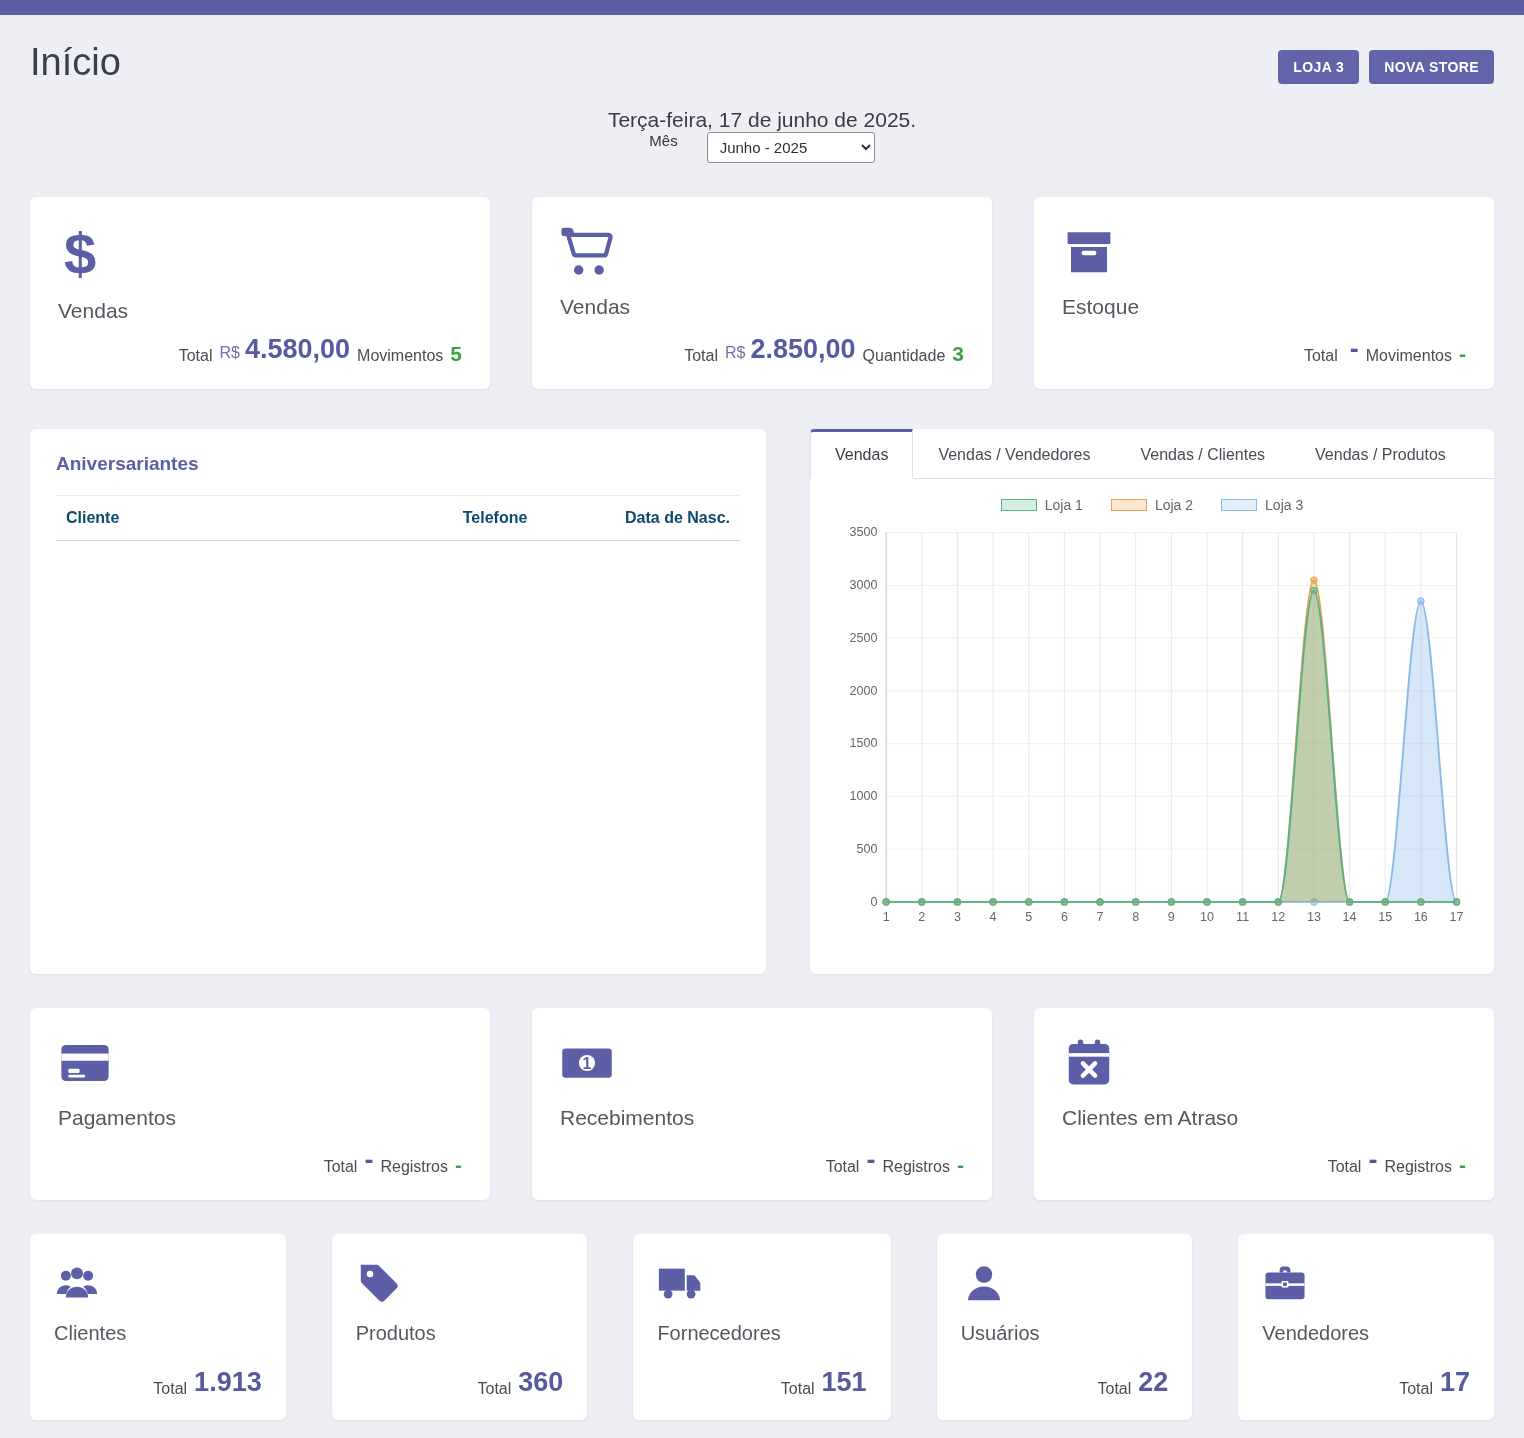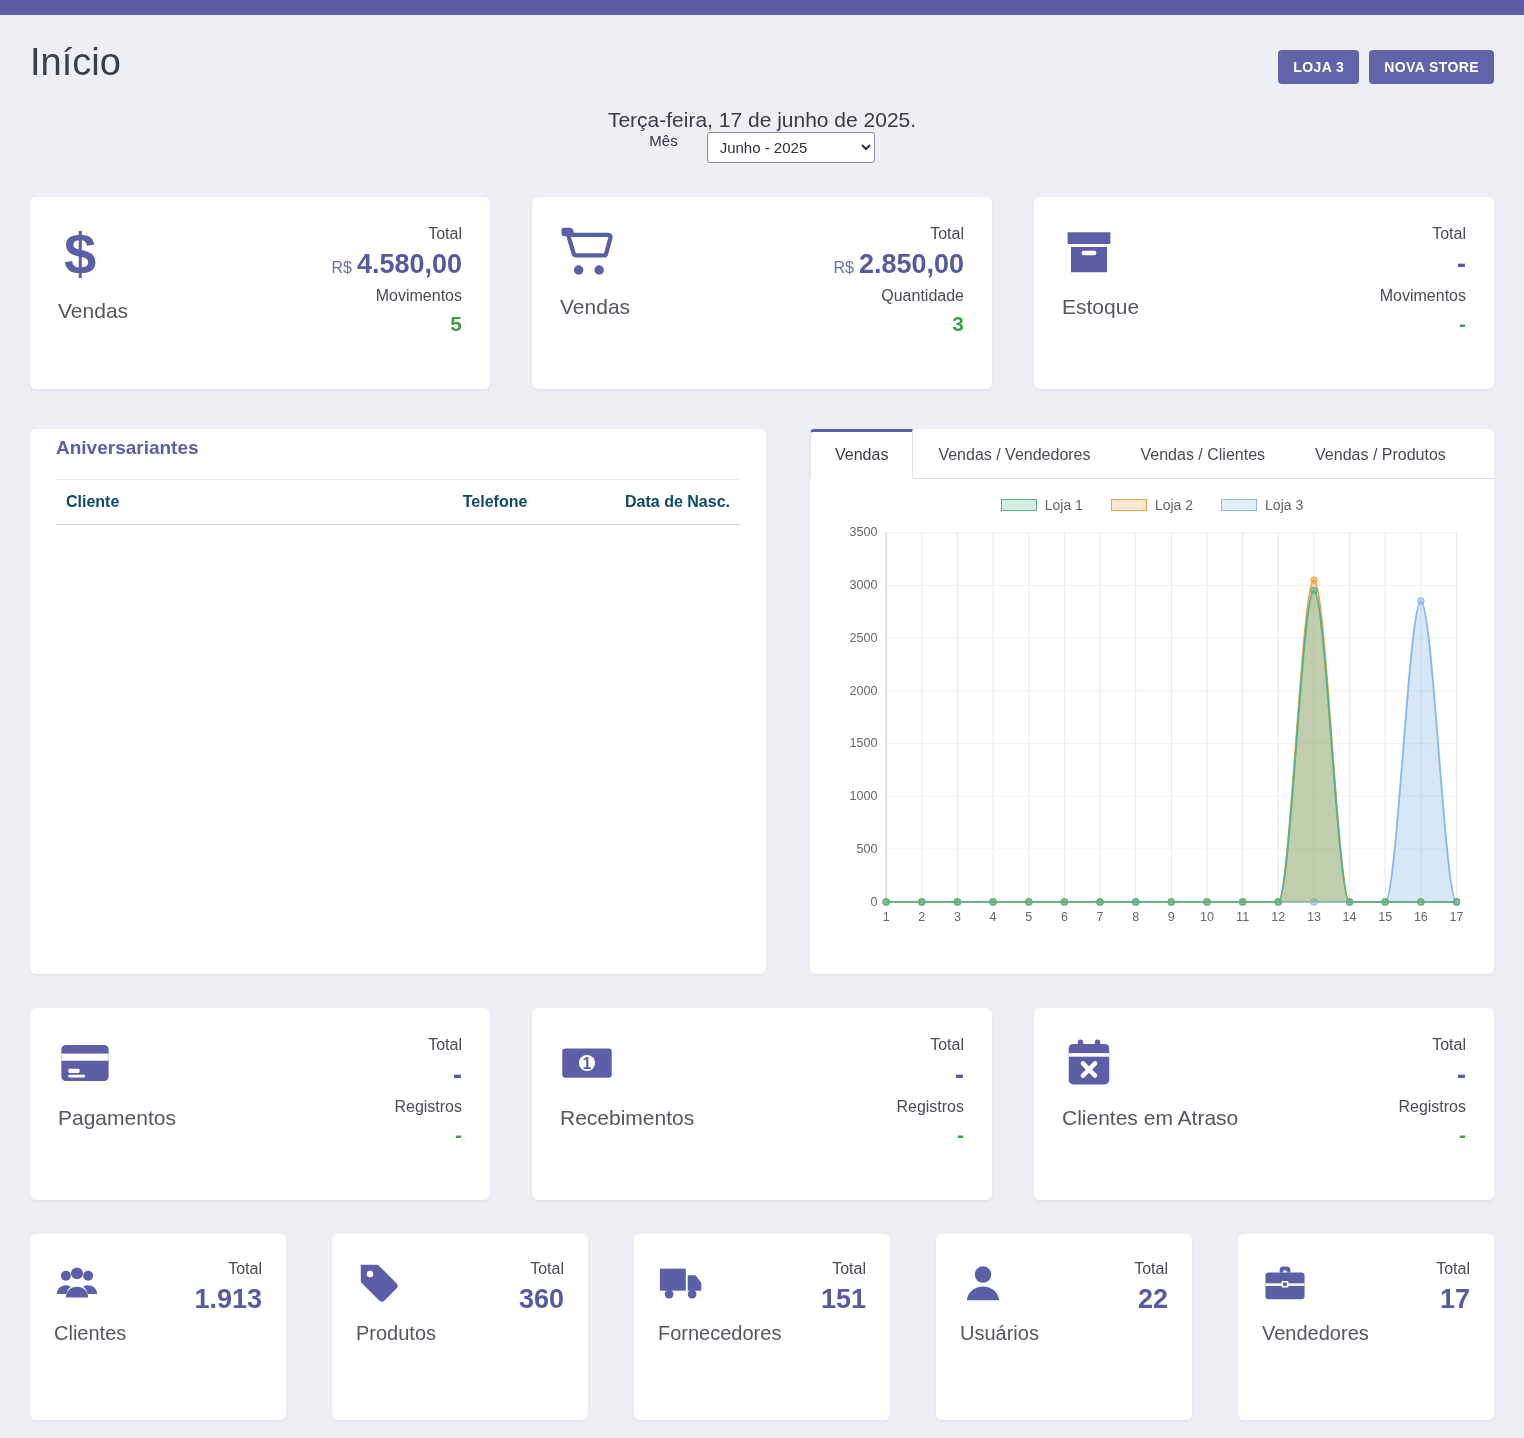--- a/index.html
+++ b/index.html
@@ -37,34 +37,34 @@
     box-shadow: 0 1px 3px rgba(40,40,60,.08);
     display: flex; justify-content: space-between; min-height: 192px;
   }
   .card-left { display: flex; flex-direction: column; gap: 16px; }
   .icon { color: #5c5fa5; display: inline-flex; }
   .icon.big { width: 54px; height: 54px; }
   .icon.small { width: 46px; height: 46px; }
   .icon svg { width: 100%; height: 100%; }
   .icon-dollar { font-size: 58px; font-weight: bold; color: #5c5fa5; line-height: 1; padding-left: 6px; }
   .card-label { font-size: 21px; color: #56575f; }
-  .card-right { display: flex; flex-direction: column; align-items: flex-end; gap: 7px; text-align: right; }
+  .card-right { display: flex; flex-direction: row; align-items: flex-end; gap: 7px; text-align: right; }
   .metric-label { font-size: 16px; color: #4a4b55; }
   .metric-value { font-weight: bold; line-height: 1.1; }
   .metric-value.purple { font-size: 27px; color: #575a9f; }
   .currency { font-size: 16px; font-weight: normal; color: #6e70ab; margin-right: 5px; }
   .metric-value.green { font-size: 21px; color: #3f9e46; }
 
   
   .middle-row { display: flex; gap: 44px; margin-top: 40px; align-items: stretch; }
   .panel {
     flex: 1; background: #fff; border-radius: 6px; min-height: 545px;
     box-shadow: 0 1px 3px rgba(40,40,60,.08);
   }
-  .birthdays-panel { padding: 8px 26px; }
+  .birthdays-panel { padding: 24px 26px; }
   .birthdays-title { margin: 0 0 20px; font-size: 19px; font-weight: bold; color: #5c5fa5; }
   table.birthdays { width: 100%; border-collapse: collapse; }
   table.birthdays th {
     font-size: 16px; color: #0c4a6e; text-align: left; padding: 13px 10px;
     border-top: 1px solid #ececec; border-bottom: 1px solid #d9d9d9;
   }
   th.col-cliente { width: 58%; }
   th.col-telefone { width: 22%; }
   th.col-nasc { width: 20%; text-align: right !important; }
 

